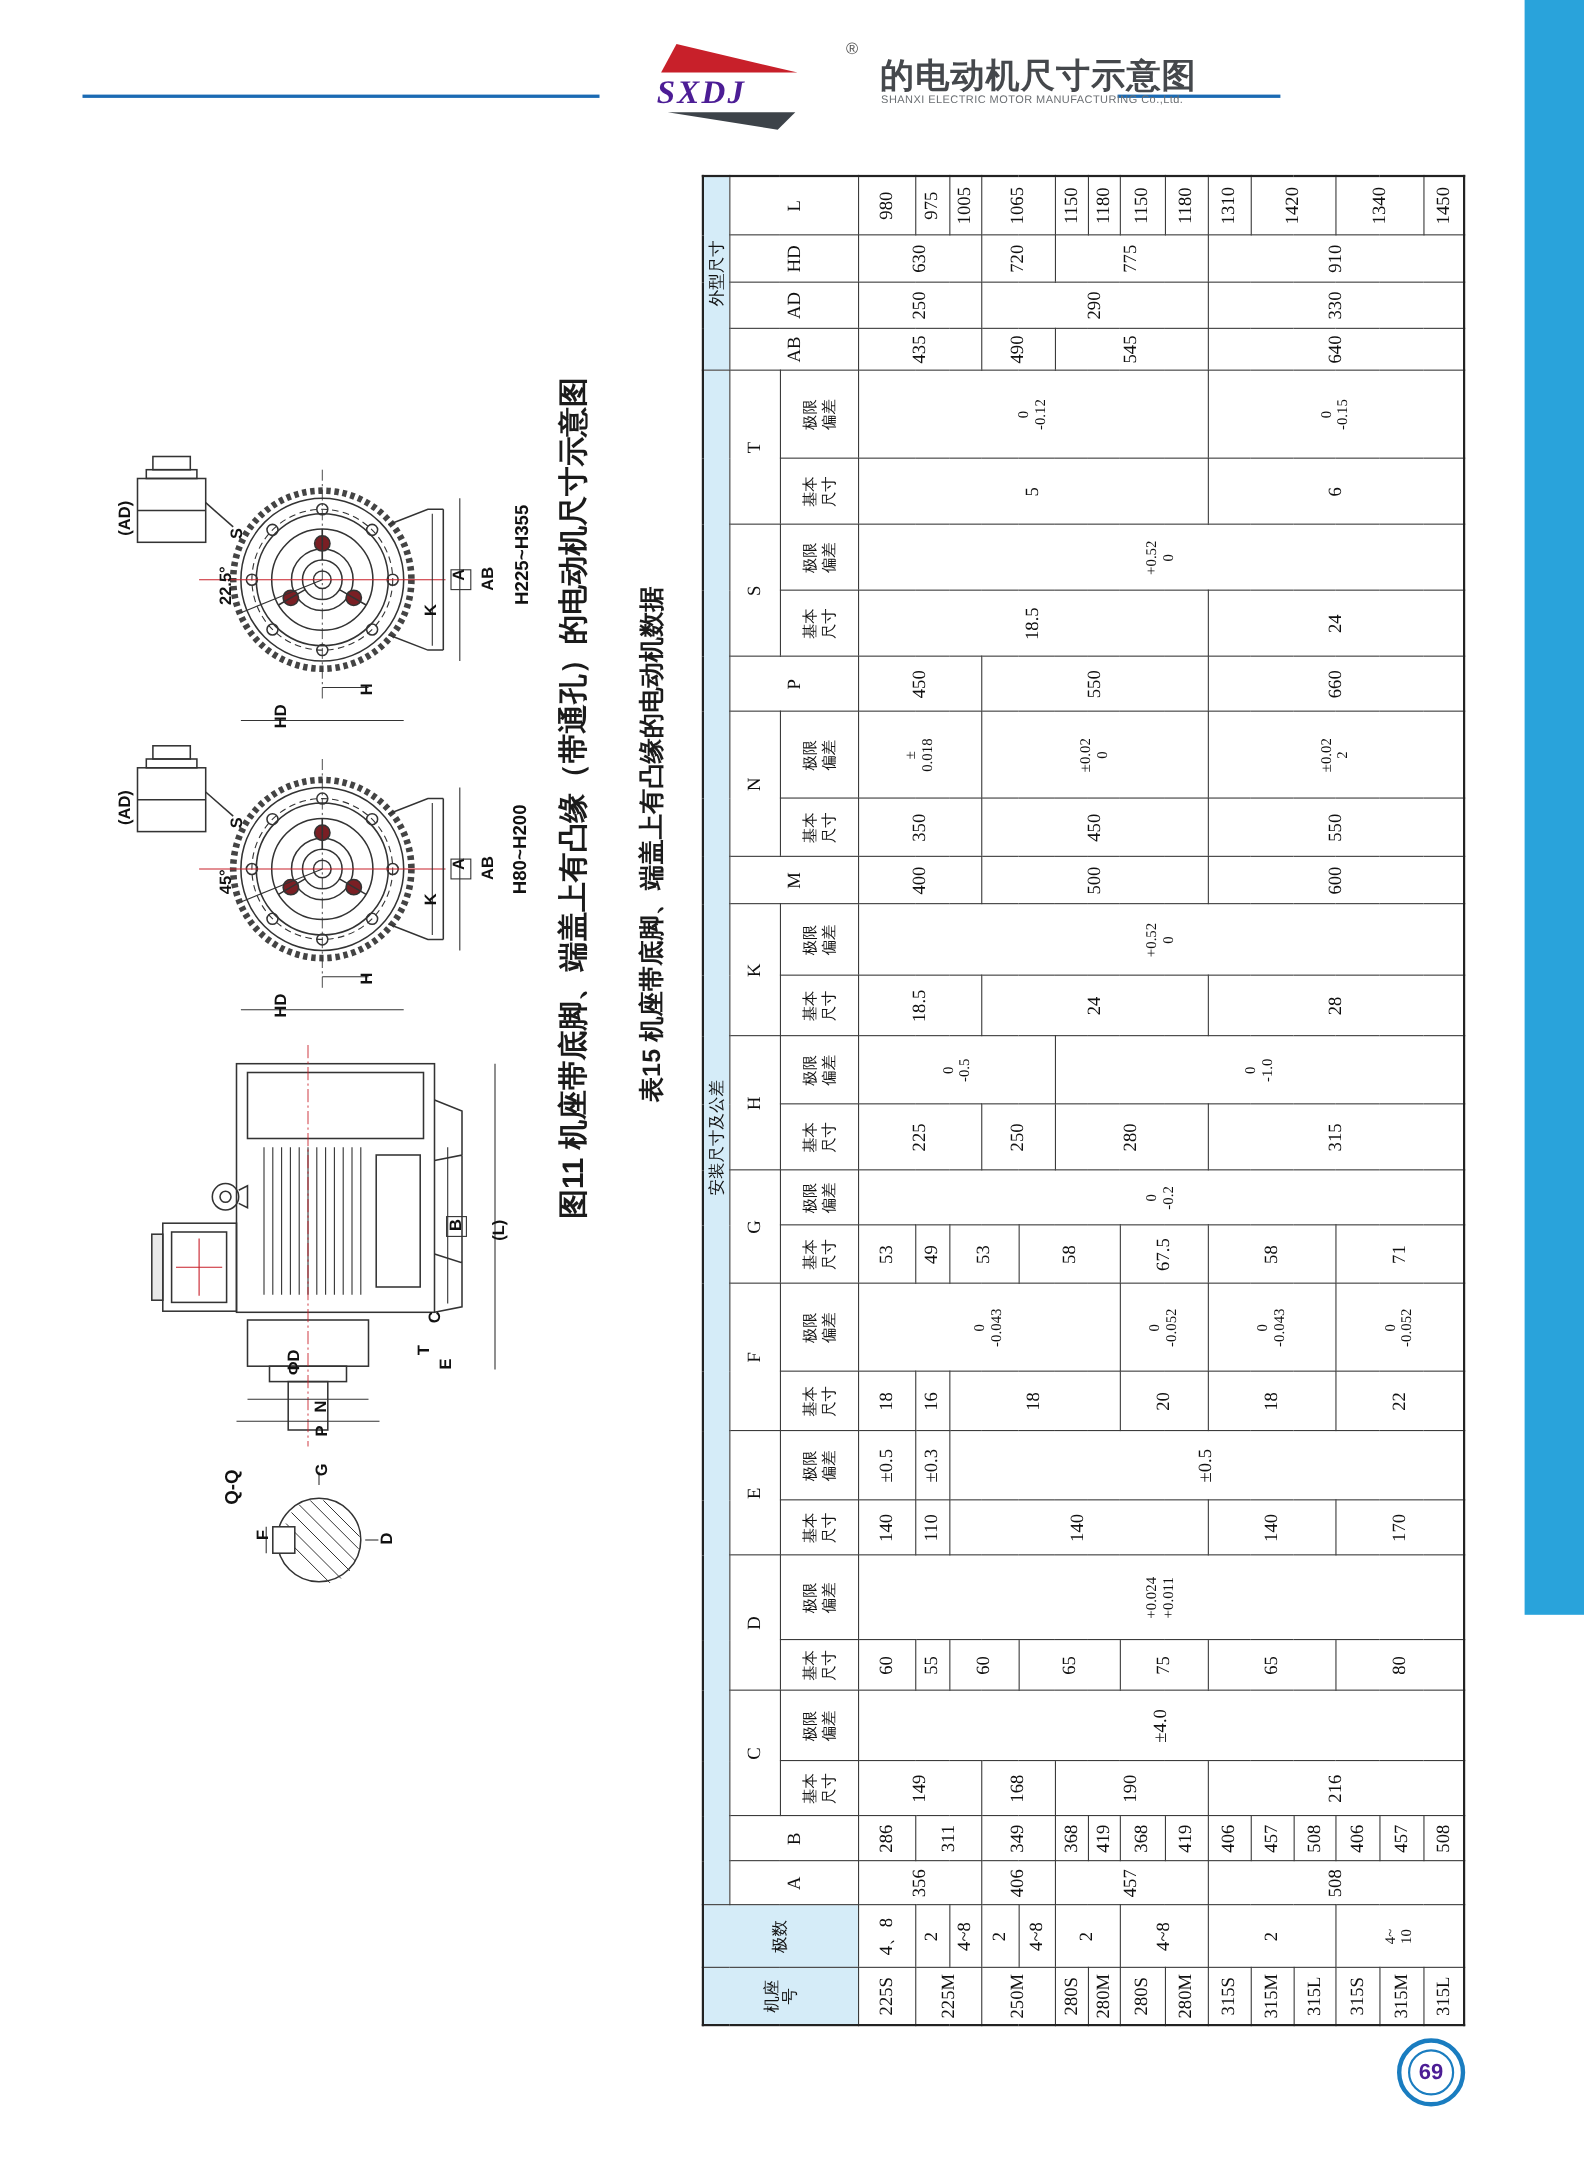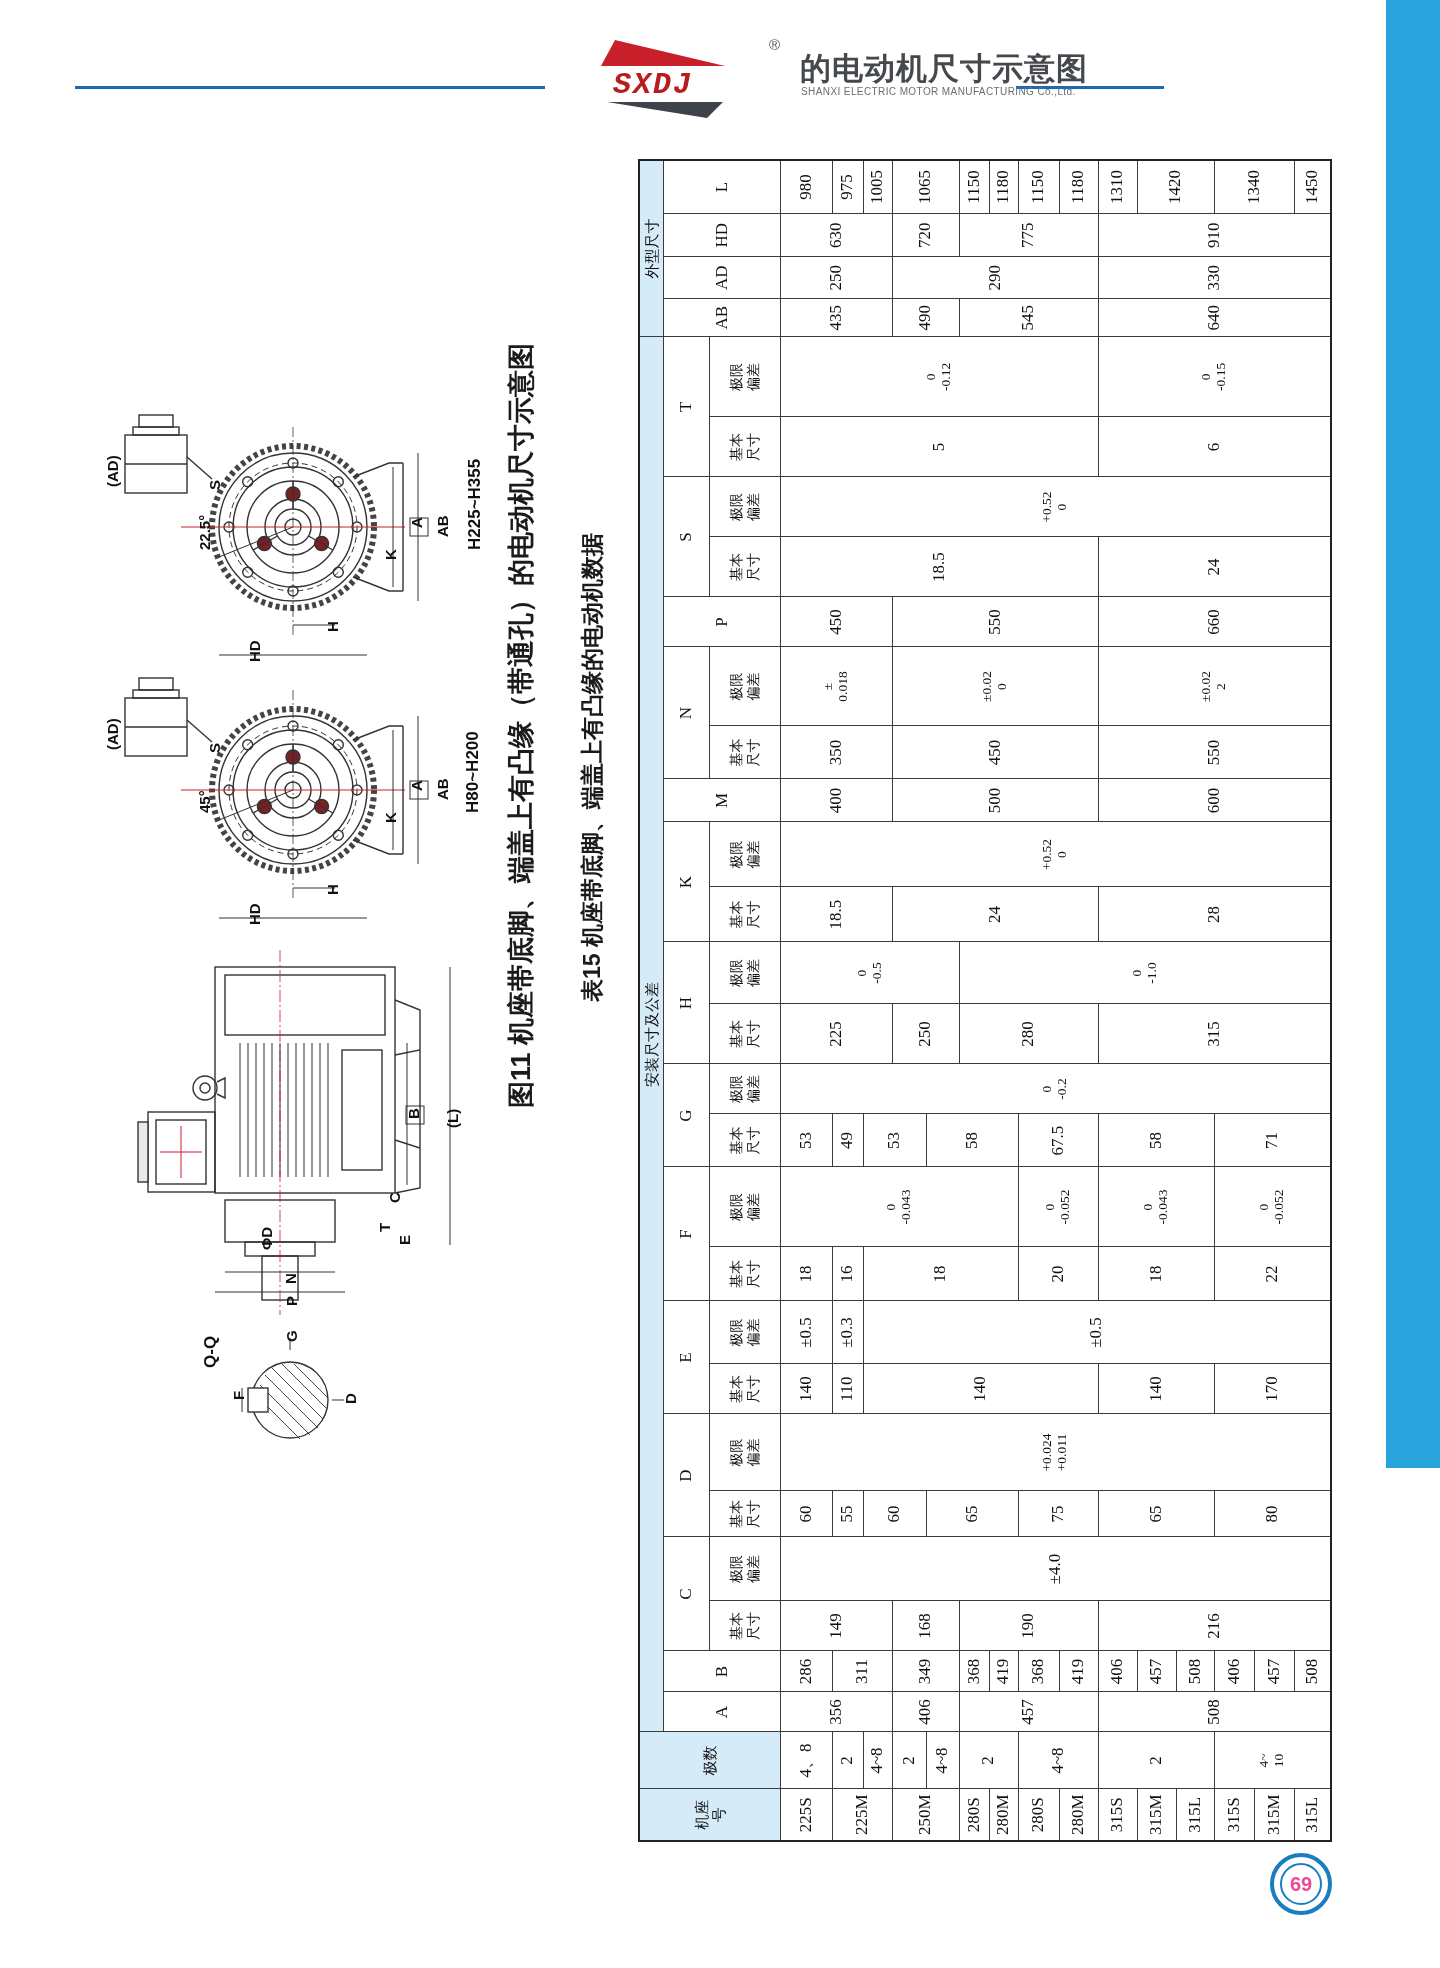--- a/index.html
+++ b/index.html
@@ -5,22 +5,22 @@
   html,body{margin:0;padding:0;}
   body{width:1440px;height:1968px;position:relative;background:#ffffff;overflow:hidden;
        font-family:"Liberation Sans",sans-serif;color:#222;}
   
   .hdr-rule{position:absolute;height:3px;background:#1a6ab3;}
   #rule-left{left:75px;top:86px;width:470px;}
   #rule-right{left:1016px;top:86px;width:148px;}
   #logo-wrap{position:absolute;left:597px;top:40px;width:180px;height:80px;}
   #logo-roof{position:absolute;left:4px;top:0;width:0;height:0;
      border-left:14px solid transparent;border-right:110px solid transparent;border-bottom:26px solid #c8202a;}
-  #logo-word{position:absolute;left:16px;top:28px;font-weight:bold;font-style:italic;
-     font-size:30px;letter-spacing:2px;color:#b91c1c;font-family:Liberation Mono, monospace;}
+  #logo-word{position:absolute;left:0px;top:28px;font-weight:bold;font-style:italic;
+     font-size:30px;letter-spacing:2px;color:#4c1d95;font-family:Liberation Serif, serif;}
   #logo-swoosh{position:absolute;left:10px;top:62px;width:0;height:0;
      border-right:16px solid transparent;border-left:100px solid transparent;border-top:16px solid #3d4349;}
   #logo-reg{position:absolute;left:172px;top:-4px;font-size:15px;color:#555;}
   #company-cn{position:absolute;left:800px;top:48px;font-size:31px;font-weight:bold;color:#45484c;letter-spacing:1px;}
   #company-en{position:absolute;left:801px;top:86px;font-size:10px;color:#6a6e72;letter-spacing:.4px;}
   
   #sidebar{position:absolute;left:1386px;top:0;width:54px;height:1468px;}
   
   .rot-caption{position:absolute;transform-origin:0 0;transform:rotate(-90deg);
      white-space:nowrap;font-weight:bold;color:#1b1b1b;}
@@ -41,21 +41,21 @@
   table.dim td.v{font-family:"Liberation Serif",serif;font-size:17px;line-height:1.1;color:#111;}
   table.dim td.v.two{font-size:13.5px;}
   
   #draw-svg{position:absolute;left:60px;top:400px;}
   .dl{font-family:"Liberation Sans",sans-serif;font-size:15px;font-weight:bold;fill:#111;}
   .dl2{font-family:"Liberation Sans",sans-serif;font-size:17px;font-weight:bold;fill:#111;}
   
   #page-badge{position:absolute;left:1270px;top:1853px;width:54px;height:54px;border-radius:50%;
      border:4px solid #1a7dc0;display:flex;align-items:center;justify-content:center;}
   #page-badge-inner{width:38px;height:38px;border-radius:50%;border:2px solid #1a7dc0;
-     display:flex;align-items:center;justify-content:center;font-size:20px;font-weight:bold;color:#ec4899;}
+     display:flex;align-items:center;justify-content:center;font-size:20px;font-weight:bold;color:#4c1d95;}
 </style>
 </head>
 <body>
 
 <div id="rule-left" class="hdr-rule"></div>
 <div id="rule-right" class="hdr-rule"></div>
 <div id="logo-wrap">
   <div id="logo-roof"></div>
   <div id="logo-word">SXDJ</div>
   <div id="logo-swoosh"></div>

